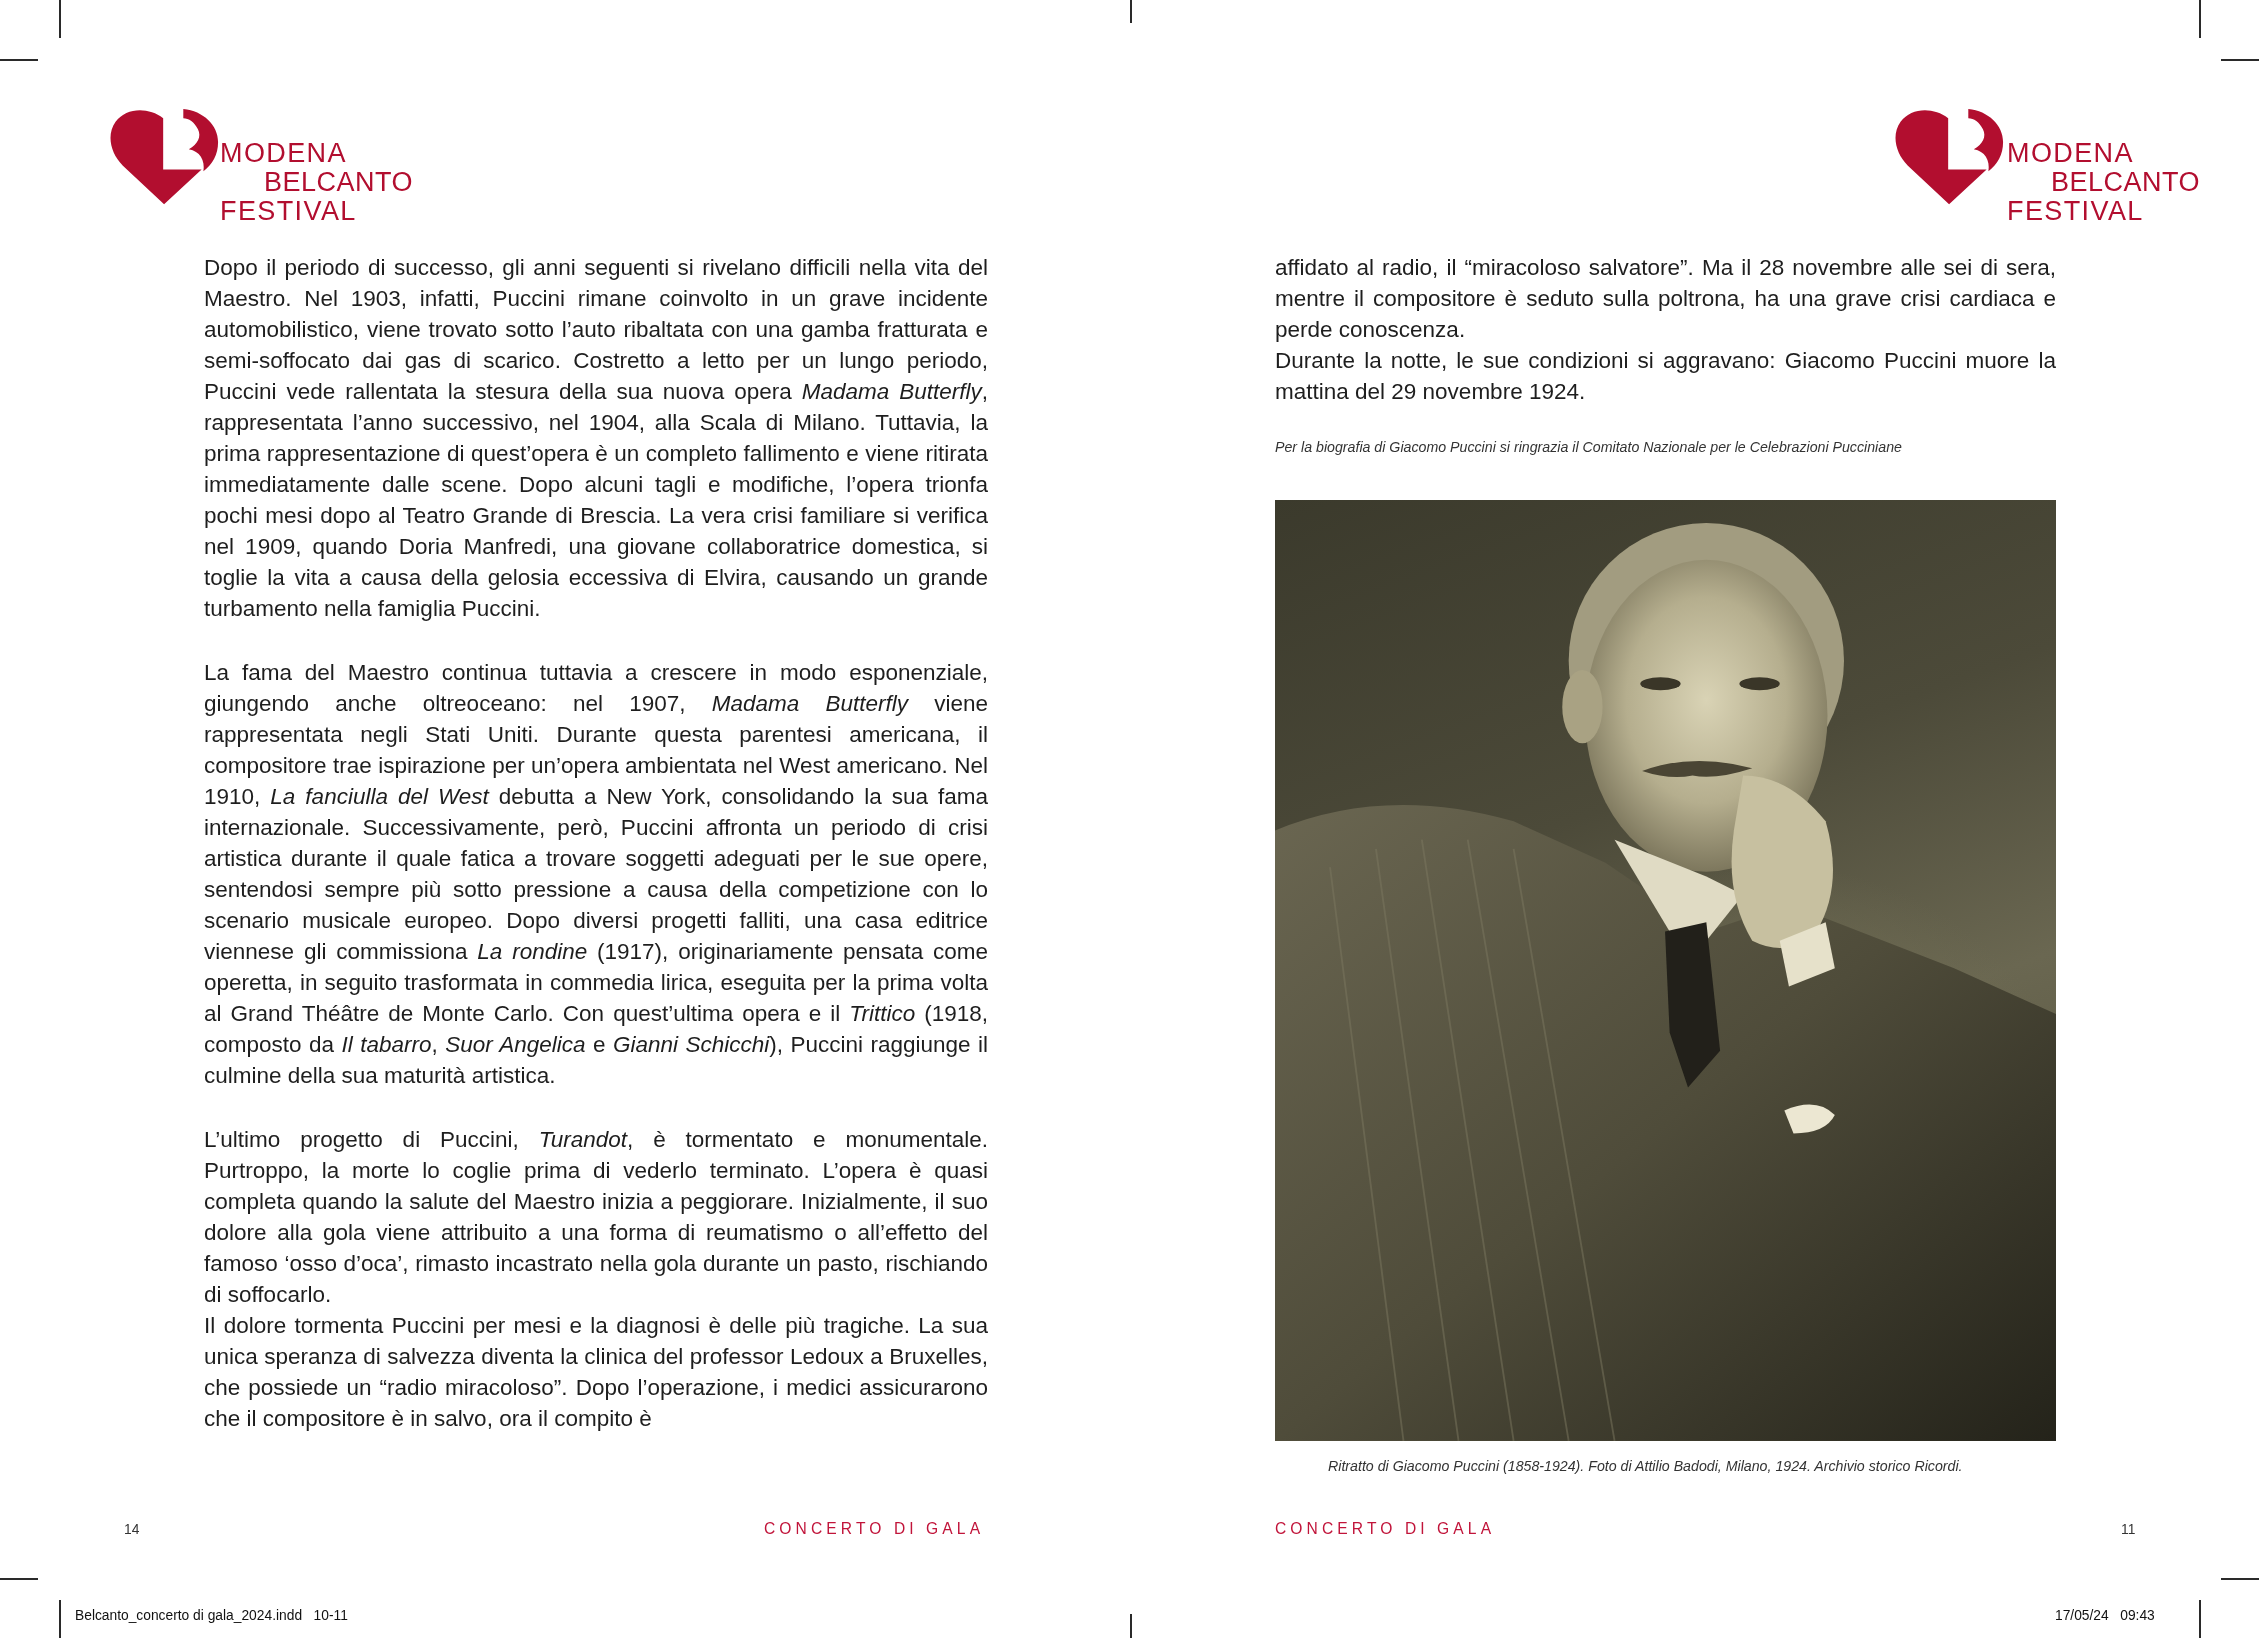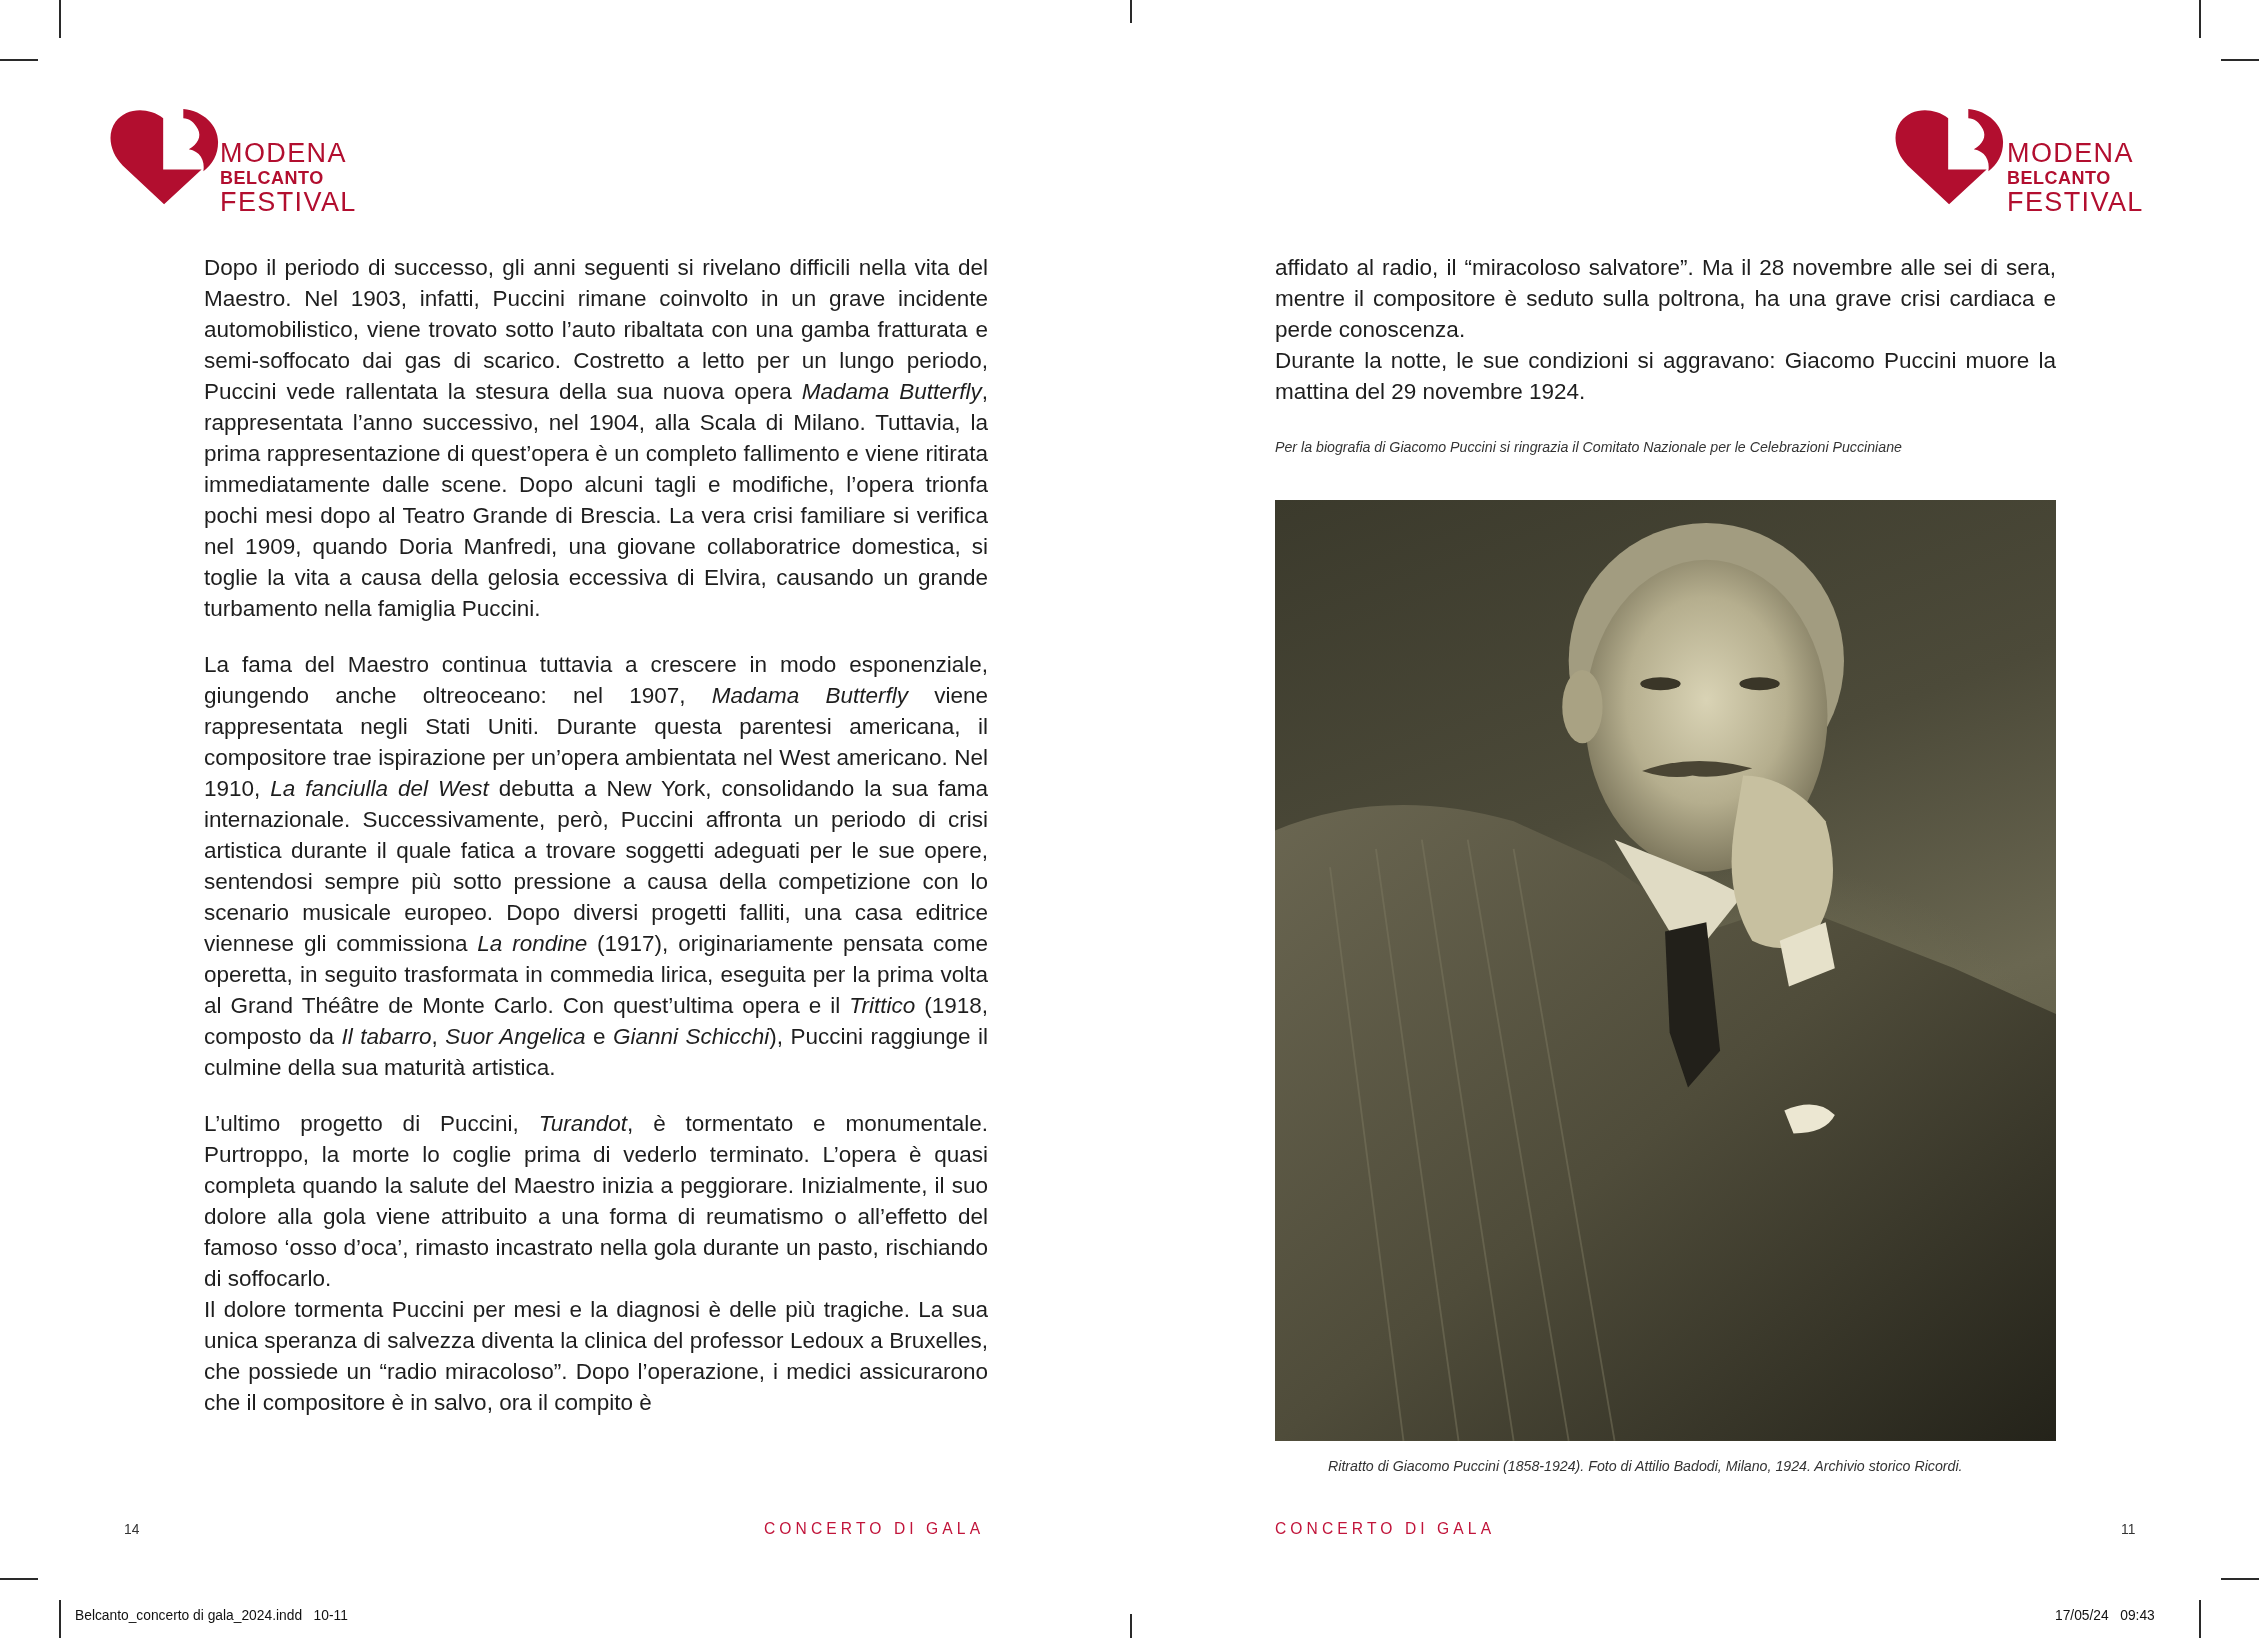--- a/index.html
+++ b/index.html
@@ -3,25 +3,25 @@
 <meta charset="utf-8">
 <style>
   * { margin:0; padding:0; box-sizing:border-box; }
   html, body { width:2260px; height:1638px; background:#ffffff; overflow:hidden; }
   body { position:relative; font-family:"DejaVu Sans", sans-serif; color:#1a1a1a; }
   .crop { position:absolute; background:#2a2a2a; }
   .logo { position:absolute; display:flex; align-items:flex-start; }
   .logo svg { display:block; }
   .logo-text { position:absolute; font-family:"Liberation Sans", sans-serif; color:#b20e2f; line-height:1; }
   .logo-text .l1 { font-size:27px; letter-spacing:1.4px; font-weight:400; }
-  .logo-text .l2 { font-size:18px; letter-spacing:0.5px; font-weight:700; margin-top:1.8px; }
+  .logo-text .l2 { font-size:27px; letter-spacing:0.5px; font-weight:400; margin-top:1.8px;margin-left:44px; }
   .logo-text .l3 { font-size:27px; letter-spacing:1.4px; font-weight:400; margin-top:1.8px; }
   .col { position:absolute; font-family:"Liberation Sans", sans-serif; font-size:22.5px; line-height:31px; text-align:justify; color:#1e1e1e; }
   .col p { margin:0; }
-  .col p.gap { margin-top:25px; }
+  .col p.gap { margin-top:33px; }
   .col em { font-style:italic; }
   .note { position:absolute; font-family:"Liberation Sans", sans-serif; font-style:italic; font-size:14.2px; color:#333; white-space:nowrap; }
   .photo { position:absolute; left:1275px; top:500px; width:781px; height:941px; overflow:hidden;
     background: radial-gradient(ellipse 60% 45% at 62% 70%, #8f8b6c 0%, #6e6b52 35%, transparent 70%),
                 linear-gradient(160deg, #3b3a2c 0%, #4c4a39 35%, #6a6751 60%, #5a5742 80%, #2f2e22 100%); }
   .footer-label { position:absolute; font-family:"Liberation Sans", sans-serif; font-size:15.6px; letter-spacing:4.1px; color:#c1143a; white-space:nowrap; }
   .pagenum { position:absolute; font-family:"Liberation Sans", sans-serif; font-size:13.8px; color:#333; }
   .slug { position:absolute; font-family:"Liberation Sans", sans-serif; font-size:13.8px; color:#111; white-space:pre; }
 </style>
 </head>

